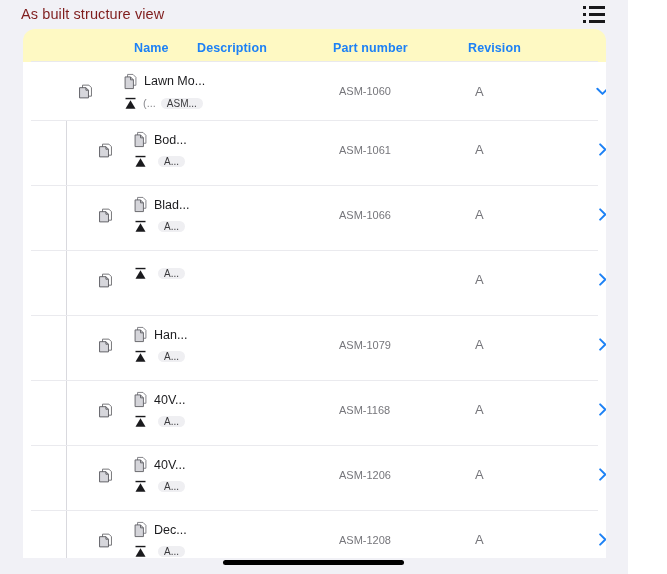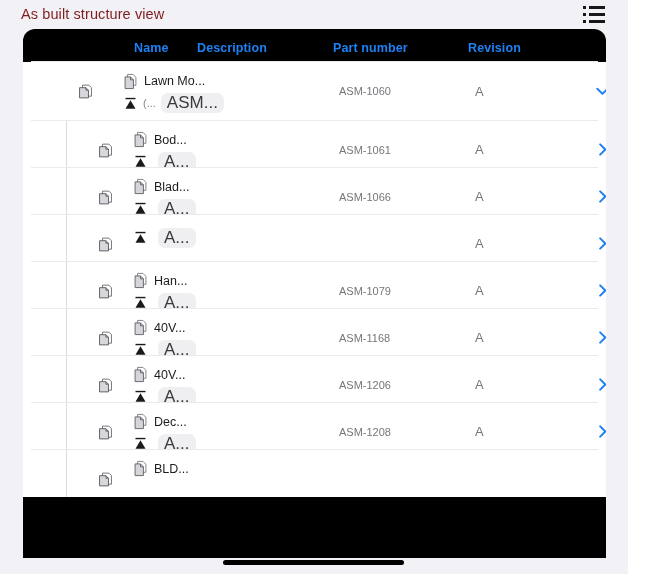--- a/index.html
+++ b/index.html
@@ -78,21 +78,21 @@
     background: #18181b;
   }
 
   
   #card {
     position: absolute;
     left: 23px;
     top: 29px;
     width: 583px;
     height: 529px;
-    background: #000000;
+    background: #fef9c3;
     border-radius: 12px 12px 0 0;
     overflow: hidden;
   }
 
   
   #col-headers {
     position: relative;
     height: 33px;
     border-bottom: 1px solid #e9e9ed;
     margin: 0 8px;
@@ -110,21 +110,21 @@
   .col-head.c-name  { left: 103px; }
   .col-head.c-desc  { left: 166px; }
   .col-head.c-part  { left: 302px; }
   .col-head.c-rev   { left: 437px; }
 
   
   #rows { position: relative; }
 
   .row {
     position: relative;
-    height: 47px;
+    height: 65px;
     background: #ffffff;
   }
   .row .row-sep {
     position: absolute;
     left: 8px; right: 8px;
     bottom: 0;
     height: 1px;
     background: #eaeaee;
   }
   .row.root { height: 58.5px; }
@@ -183,21 +183,21 @@
   .meta-text {
     font-size: 11px;
     color: #8a8a8f;
     white-space: nowrap;
   }
   .meta-badge {
     display: inline-block;
     background: #efeff2;
     border-radius: 7px;
     padding: 0 6px;
-    font-size: 17px;
+    font-size: 10px;
     color: #3a3a3d;
     white-space: nowrap;
   }
 
   
   .cell-part {
     position: absolute;
     left: 316px;
     top: 0; height: 58.5px;
     display: flex; align-items: center;

